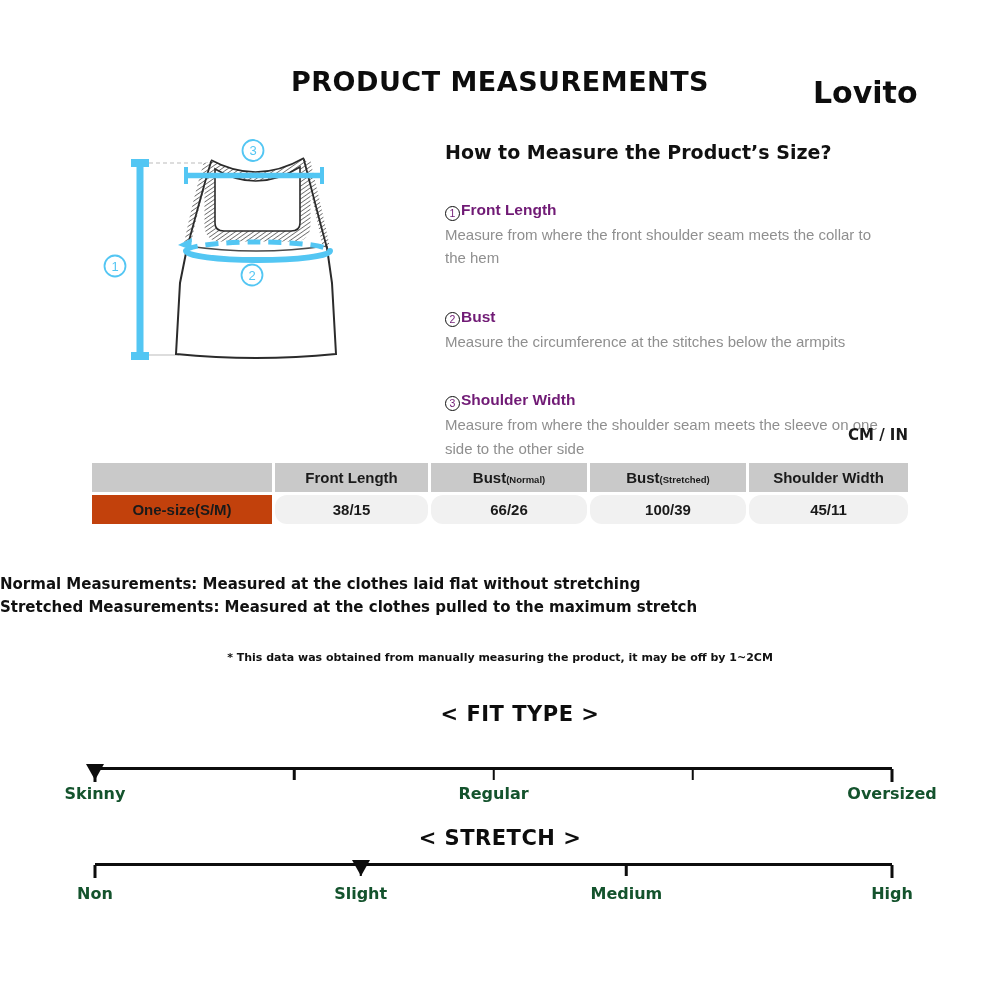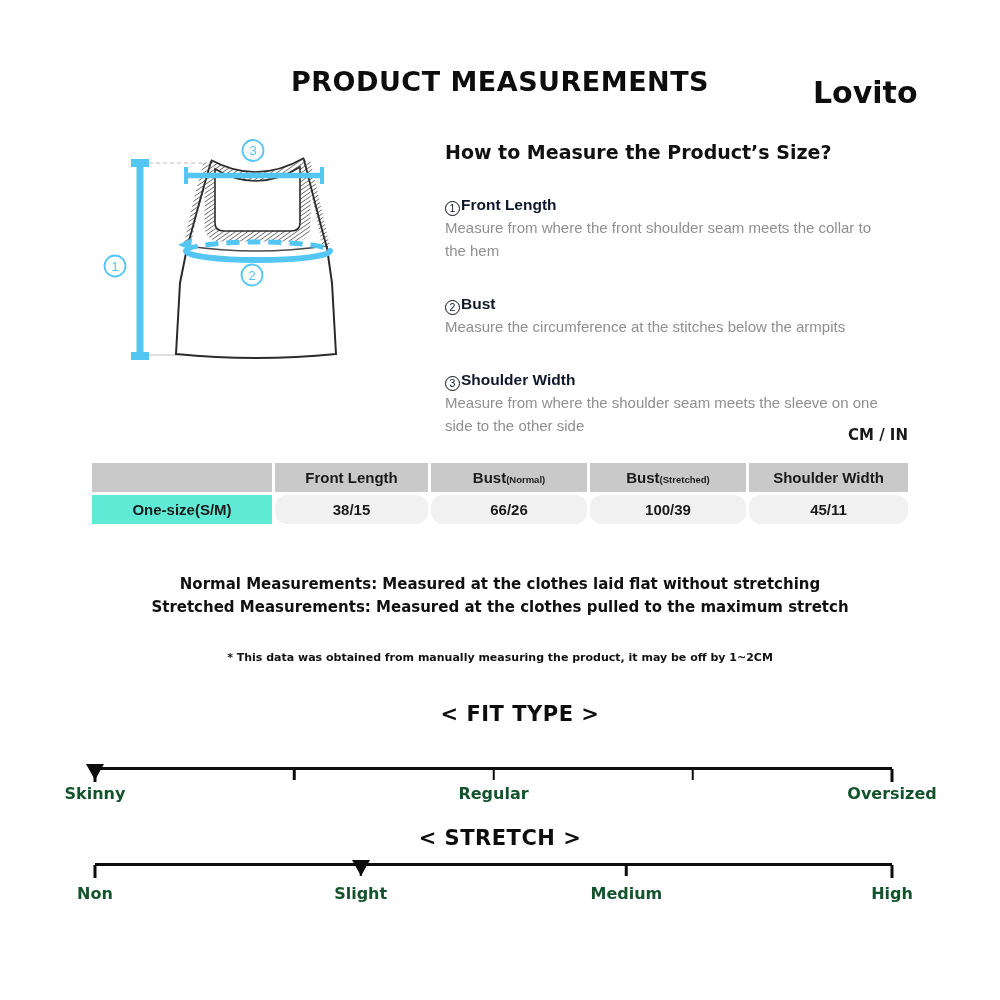--- a/index.html
+++ b/index.html
@@ -12,38 +12,38 @@
     font-family:"DejaVu Sans", sans-serif; font-weight:800; font-size:27px; letter-spacing:.5px; color:#0d0d0d; }
   .brand { position:absolute; top:75px; left:813px; font-family:"DejaVu Sans", sans-serif;
     font-weight:800; font-size:30px; color:#0d0d0d; }
 
   
   .diagram { position:absolute; left:95px; top:133px; width:310px; height:240px; }
 
   
   .howto { position:absolute; left:445px; top:141px; width:445px; }
   .howto-title { font-family:"DejaVu Sans", sans-serif; font-weight:700; font-size:19px; color:#111; margin-bottom:11px; }
-  .howto-item-head { font-size:15.5px; font-weight:700; color:#0f172a; line-height:17px;margin-top:33px; }
+  .howto-item-head { font-size:15.5px; font-weight:700; color:#701a75; line-height:27px;margin-top:33px; }
   .howto-item-desc { font-size:15px; color:#8f8f8f; line-height:23.4px; }
   .circ-num { display:inline-flex; width:15px; height:15px; border:1.3px solid #111; border-radius:50%;
     font-size:10.5px; font-weight:400; align-items:center; justify-content:center; margin-right:1px; vertical-align:-1.5px; }
 
   
   .units { position:absolute; top:426px; left:608px; width:300px; text-align:right;
     font-family:"DejaVu Sans", sans-serif; font-weight:700; font-size:15px; }
   .size-table { position:absolute; left:92px; top:463px; width:816px; display:grid;
     grid-template-columns:180px 153px 156px 156px 1fr; grid-auto-rows:29px; gap:3px; }
   .cell { display:flex; align-items:center; justify-content:center; font-size:15px; font-weight:600; }
   .cell.head { background:#c9c9c9; }
-  .cell.rowhead { background:#5eead4; }
+  .cell.rowhead { background:#c2410c; }
   .cell.val { background:#f1f1f1;border-radius:12px; }
   .sub { font-size:9.5px; font-weight:600; margin-top:3px; }
 
   
-  .notes { position:absolute; top:573px; left:0; width:1000px; text-align:center;
+  .notes { position:absolute; top:573px; left:0; width:1000px; 
     font-family:"DejaVu Sans", sans-serif; font-weight:600; font-size:15px; line-height:23px; color:#111; }
   .disclaimer { position:absolute; top:651px; left:0; width:1000px; text-align:center;
     font-family:"DejaVu Sans", sans-serif; font-weight:600; font-size:11px; color:#111; }
 
   
   .scale-title { position:absolute; left:0; width:1000px; text-align:center;
     font-family:"DejaVu Sans", sans-serif; font-weight:800; font-size:21px; letter-spacing:.5px; color:#0d0d0d; }
   .scale-line { position:absolute; left:95px; width:797px; height:3px; background:#0d0d0d; }
   .tick { position:absolute; top:2px; width:2.5px; height:11px; background:#0d0d0d; transform:translateX(-50%); }
   .tick.end { height:13px; width:3px; }

